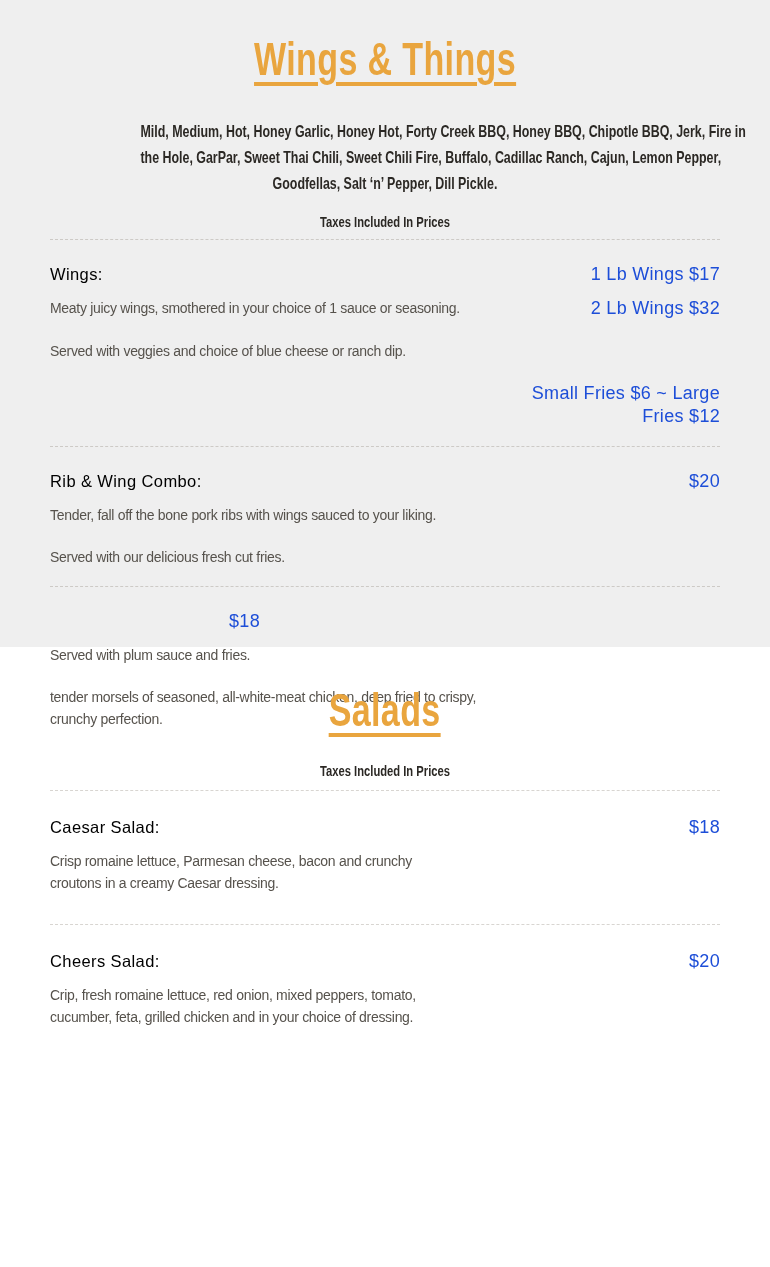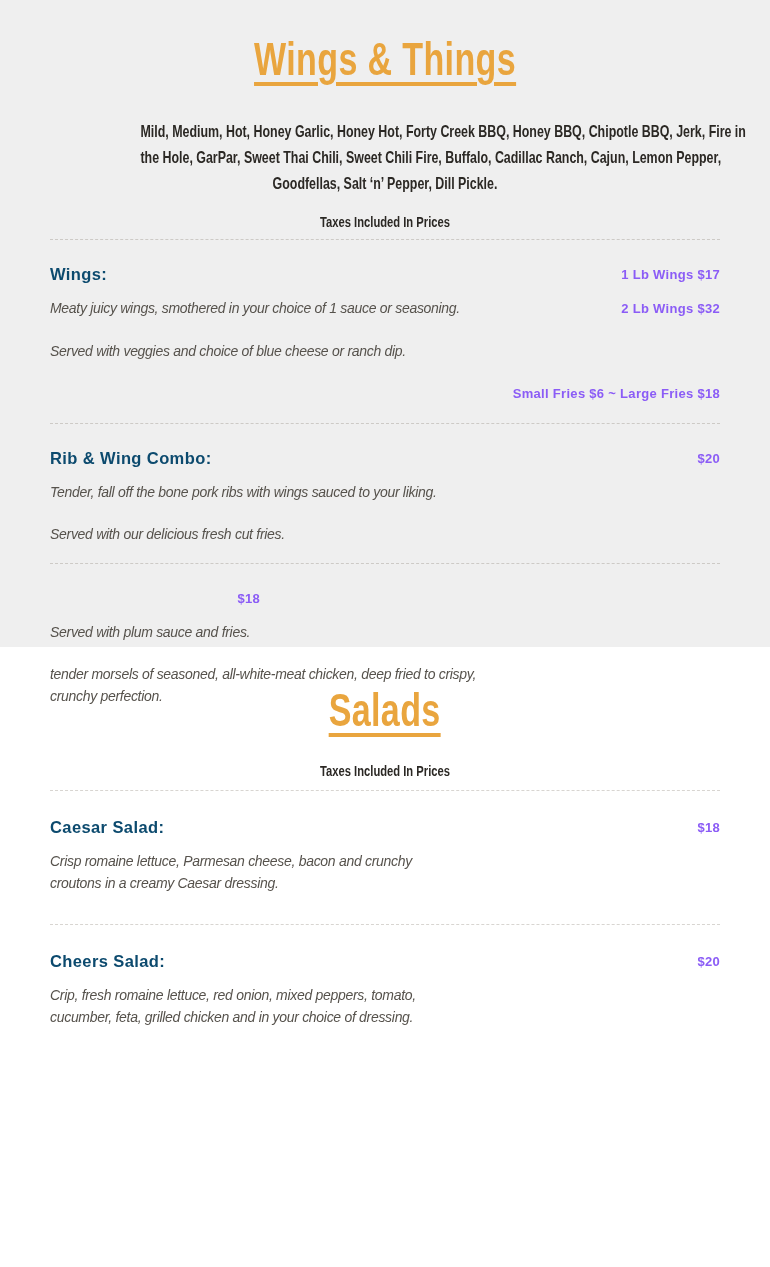--- a/index.html
+++ b/index.html
@@ -71,36 +71,35 @@
   .row { display: flex; align-items: flex-start; }
   .row-head { line-height: 24px; margin-bottom: 10px; }
   .row-desc { line-height: 22px; margin-bottom: 20px; }
   .row:last-child { margin-bottom: 0; }
 
   .cell-left { flex: 1 1 auto; }
   .cell-right { flex: 0 0 210px; width: 210px; text-align: right; }
 
   .item-name {
     font-size: 16.5px;
-    font-weight: bold;
+    font-weight: normal;
     letter-spacing: 0.4px;
-    color: #0c4a6e;
+    color: #000000;
   }
   .item-price {
-    font-size: 13px;
-    font-weight: 700;
+    font-size: 18px;
+    font-weight: 400;
     letter-spacing: 0.3px;
-    color: #8b5cf6;
+    color: #1d4ed8;
   }
   .item-desc {
     font-size: 14px;
     letter-spacing: -0.3px;
     color: #56524c;
     line-height: 22px;
-    font-style: italic;
   }
   .section-gray .item-desc { max-width: 445px; }
   .section-white .item-desc { max-width: 400px; }
 </style>
 </head>
 <body>
 
 <div class="section section-gray">
 
   <div class="title-wrap">
@@ -135,21 +134,21 @@
       </div>
     </div>
     <div class="row row-desc">
       <div class="cell-left">
         <p class="item-desc">Served with veggies and choice of blue cheese or ranch dip.</p>
       </div>
     </div>
     <div class="row row-desc">
       <div class="cell-left"></div>
       <div class="cell-right">
-        <span class="item-price">Small Fries $6 ~ Large Fries $18</span>
+        <span class="item-price">Small Fries $6 ~ Large Fries $12</span>
       </div>
     </div>
   </div>
 
   <hr class="divider divider-mid">
 
   <div class="menu-item">
     <div class="row row-head">
       <div class="cell-left">
         <span class="item-name">Rib &amp; Wing Combo:</span>

